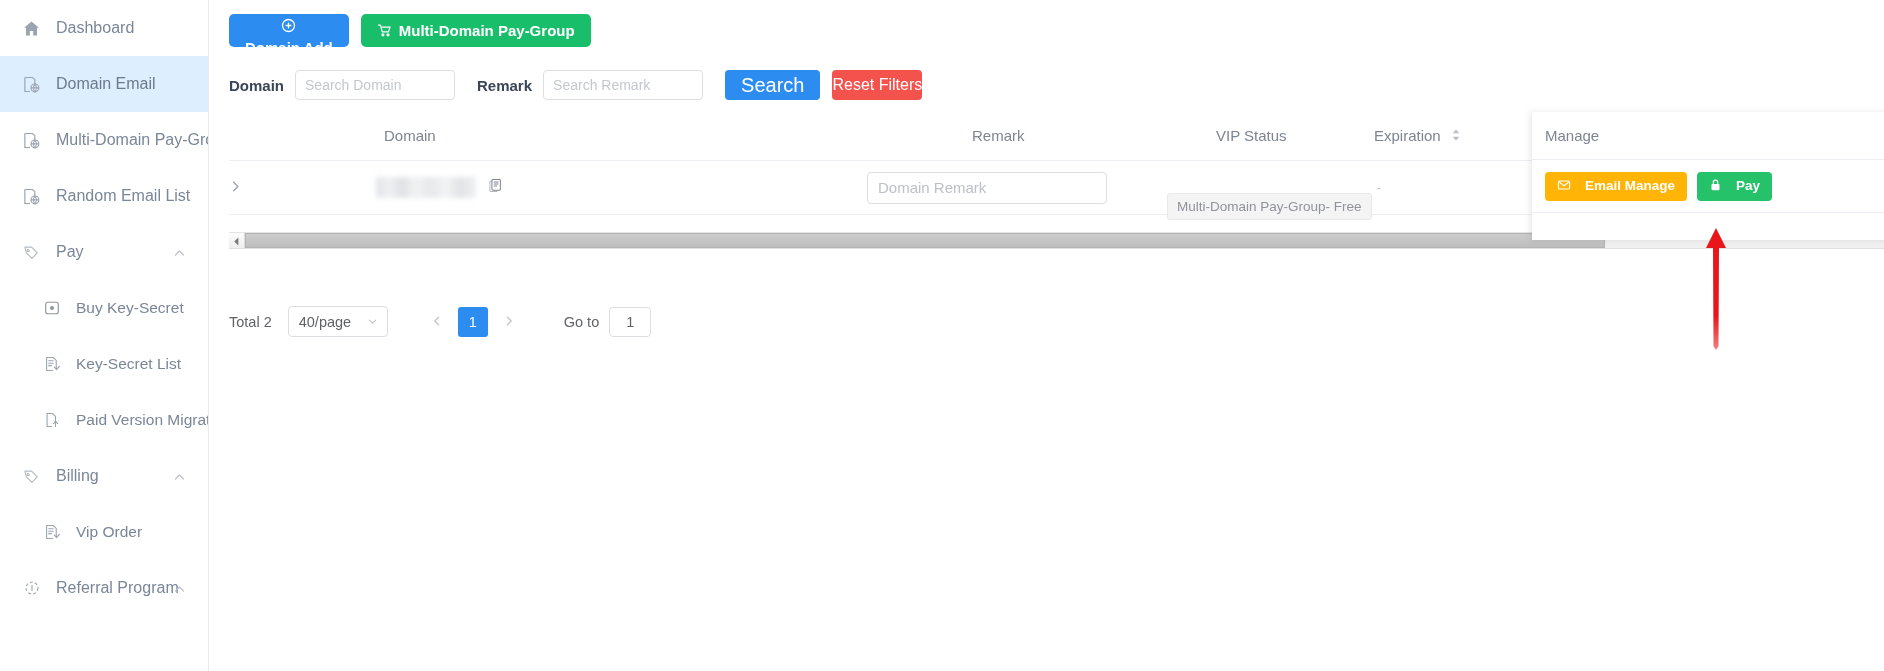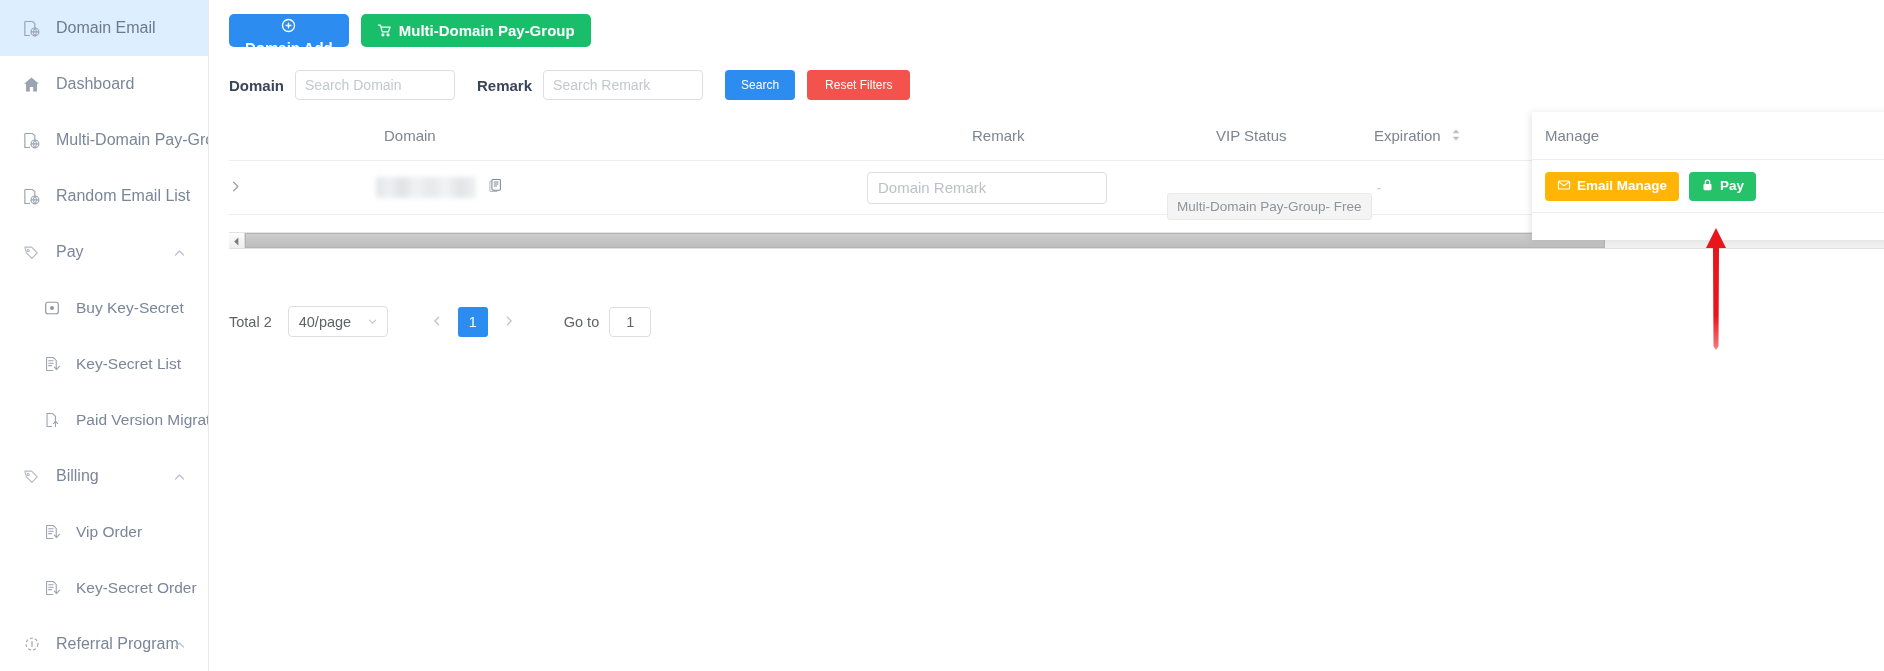--- a/index.html
+++ b/index.html
@@ -143,30 +143,30 @@
     outline: none;
     font-family: "Liberation Sans", sans-serif;
     margin-right: 22px;
   }
   .filter-input::placeholder { color: #c3c8cf; }
   #btn-search {
     background: #2d8cf0;
     height: 30px;
     padding: 0 16px;
     font-weight: normal;
-    font-size: 12px;
+    font-size: 20px;
     border-radius: 4px;
     margin-right: 12px;
   }
   #btn-reset {
     background: #f4524d;
     height: 30px;
-    padding: 0 18px;
+    padding: 0 0;
     font-weight: normal;
-    font-size: 12px;
+    font-size: 16px;
     border-radius: 4px;
   }
 
   
   #table-wrap {
     position: absolute;
     left: 19px; top: 112px;
     right: 0;
     height: 128px;
   }
@@ -285,21 +285,21 @@
   .btn-sm {
     border: none;
     border-radius: 4px;
     color: #fff;
     font-size: 13.5px;
     font-weight: bold;
     height: 29px;
     padding: 0 12px;
     display: inline-flex;
     align-items: center;
-    gap: 6px;
+    gap: 14px;
     cursor: pointer;
     font-family: "Liberation Sans", sans-serif;
     line-height: 1;
     white-space: nowrap;
   }
   #btn-email-manage { background: #ffb406; }
   #btn-pay { background: #25c26a; }
 
   
   #hscroll {
@@ -415,41 +415,41 @@
     width: 48px;
     height: 128px;
     pointer-events: none;
     z-index: 40;
   }
 </style>
 </head>
 <body>
 
 <nav id="sidebar">
+    <div class="nav-item">
+      <span class="nav-icon">
+        <svg width="19" height="19" viewBox="0 0 20 20" fill="#9aa4b2">
+          <path d="M10 2.6 2.2 9.1h2v8.3h4.1v-4.9h3.4v4.9h4.1V9.1h2z"></path>
+        </svg>
+      </span>
+      <span class="nav-label">Dashboard</span>
+    </div>
     <div class="nav-item active">
       <span class="nav-icon">
         <svg width="19" height="19" viewBox="0 0 20 20" fill="none" stroke="#9aa4b2" stroke-width="1.25">
           <path d="M3 2.6h8.2l2.3 2.3v4.3"></path>
           <path d="M3 2.6v14.8h5.4"></path>
           <circle cx="13.6" cy="13.6" r="4.1"></circle>
           <path d="M9.5 13.6h8.2M13.6 9.5c1.9 2.3 1.9 5.9 0 8.2-1.9-2.3-1.9-5.9 0-8.2z"></path>
         </svg>
       </span>
       <span class="nav-label">Domain Email</span>
     </div>
     <div class="nav-item">
       <span class="nav-icon">
-        <svg width="19" height="19" viewBox="0 0 20 20" fill="#9aa4b2">
-          <path d="M10 2.6 2.2 9.1h2v8.3h4.1v-4.9h3.4v4.9h4.1V9.1h2z"></path>
-        </svg>
-      </span>
-      <span class="nav-label">Dashboard</span>
-    </div>
-    <div class="nav-item">
-      <span class="nav-icon">
         <svg width="19" height="19" viewBox="0 0 20 20" fill="none" stroke="#9aa4b2" stroke-width="1.25">
           <path d="M3 2.6h8.2l2.3 2.3v4.3"></path>
           <path d="M3 2.6v14.8h5.4"></path>
           <circle cx="13.6" cy="13.6" r="4.1"></circle>
           <path d="M9.5 13.6h8.2M13.6 9.5c1.9 2.3 1.9 5.9 0 8.2-1.9-2.3-1.9-5.9 0-8.2z"></path>
         </svg>
       </span>
       <span class="nav-label">Multi-Domain Pay-Group</span>
     </div>
     <div class="nav-item">
@@ -520,31 +520,20 @@
     <div class="nav-item sub">
       <span class="nav-icon">
         <svg width="18" height="18" viewBox="0 0 20 20" fill="none" stroke="#9aa4b2" stroke-width="1.2" stroke-linecap="round">
           <path d="M4 2.8h7.4l3.3 3.3v9.3"></path>
           <path d="M4 2.8v14.4h6.6"></path>
           <path d="M6.3 6.4h5M6.3 9.1h5M6.3 11.8h3.1"></path>
           <path d="M12.6 13.4l2.6 2.6 3-3.4"></path>
         </svg>
       </span>
       <span class="nav-label">Vip Order</span>
-    </div>
-    <div class="nav-item sub">
-      <span class="nav-icon">
-        <svg width="18" height="18" viewBox="0 0 20 20" fill="none" stroke="#9aa4b2" stroke-width="1.2" stroke-linecap="round">
-          <path d="M4 2.8h7.4l3.3 3.3v9.3"></path>
-          <path d="M4 2.8v14.4h6.6"></path>
-          <path d="M6.3 6.4h5M6.3 9.1h5M6.3 11.8h3.1"></path>
-          <path d="M12.6 13.4l2.6 2.6 3-3.4"></path>
-        </svg>
-      </span>
-      <span class="nav-label">Key-Secret Order</span>
     </div>
     <div class="nav-item">
       <span class="nav-icon">
         <svg width="18" height="18" viewBox="0 0 20 20" fill="none" stroke="#9aa4b2" stroke-width="1.25">
           <circle cx="10" cy="10" r="6.6" stroke-dasharray="3.2 2.4"></circle>
           <path d="M10 6.6v6.8"></path>
         </svg>
       </span>
       <span class="nav-label">Referral Program</span>
       <span class="nav-caret"><svg width="13" height="13" viewBox="0 0 14 14" fill="none" stroke="#b9c1cc" stroke-width="1.35" stroke-linecap="round" stroke-linejoin="round">

